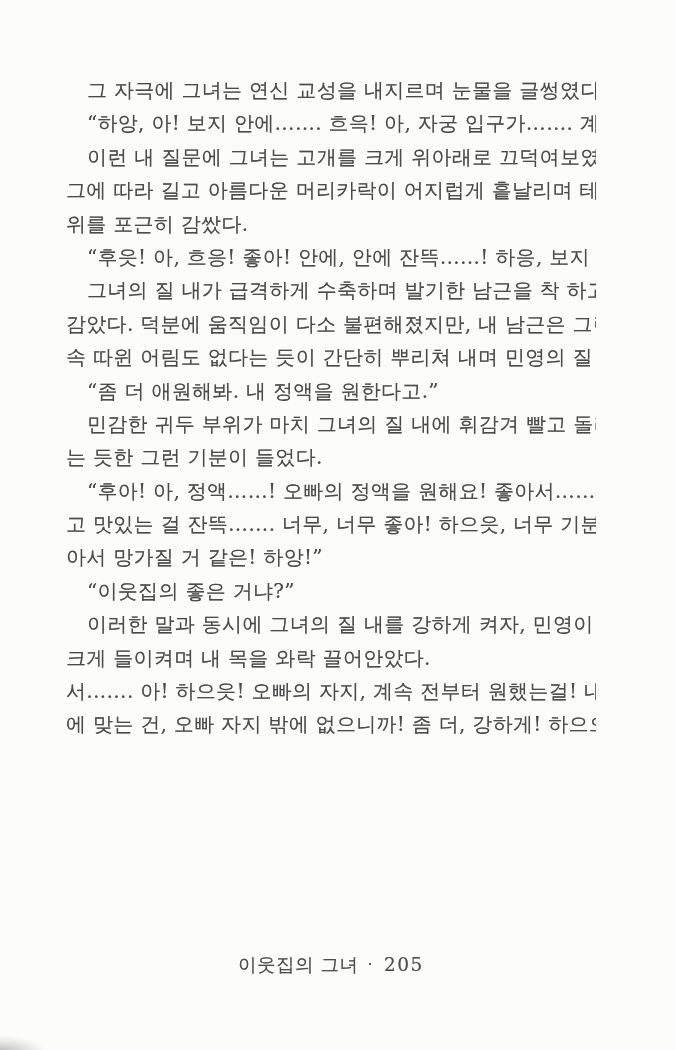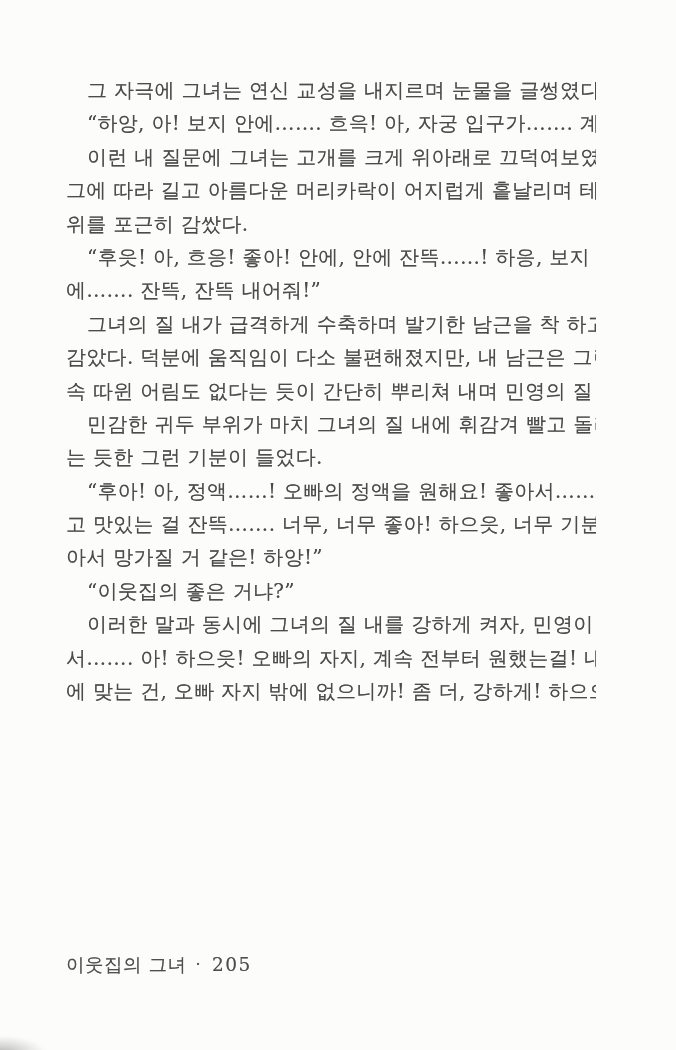--- a/index.html
+++ b/index.html
@@ -33,21 +33,21 @@
     text-align-last: justify;
   }
   .line.ind {
     text-indent: 21px;
   }
   .footer {
     position: absolute;
     left: 66px;
     top: 951px;
     width: 530px;
-    text-align: left;
+    text-align: center;
     font-size: 18.5px;
     line-height: 28px;
     letter-spacing: 0.5px;
     color: #4e4e4e;
     text-shadow: 0 0 0.5px rgba(90,90,90,0.5);
   }
   .footer .dot {
     display: inline-block;
     margin: 0 11px 0 9px;
     font-size: 16px;
@@ -72,31 +72,32 @@
 
 <div class="page">
 
   <div class="textblock">
       <div class="line ind">그 자극에 그녀는 연신 교성을 내지르며 눈물을 글썽였다.</div>
       <div class="line ind jst">“하앙, 아! 보지 안에……. 흐윽! 아, 자궁 입구가……. 계속,</div>
       <div class="line ind jst">이런 내 질문에 그녀는 고개를 크게 위아래로 끄덕여보였다.</div>
       <div class="line jst">그에 따라 길고 아름다운 머리카락이 어지럽게 흩날리며 테이블</div>
       <div class="line">위를 포근히 감쌌다.</div>
       <div class="line ind jst">“후읏! 아, 흐응! 좋아! 안에, 안에 잔뜩……! 하응, 보지 안</div>
-      <div class="line">에……. 잔뜩, 잔뜩 내어줘!”</div>
       <div class="line ind jst">그녀의 질 내가 급격하게 수축하며 발기한 남근을 착 하고 휘</div>
       <div class="line jst">감았다. 덕분에 움직임이 다소 불편해졌지만, 내 남근은 그런 구</div>
       <div class="line jst">속 따윈 어림도 없다는 듯이 간단히 뿌리쳐 내며 민영의 질 내를</div>
+      <div class="line ind">“좀 더 애원해봐. 내 정액을 원한다고.”</div>
       <div class="line ind jst">민감한 귀두 부위가 마치 그녀의 질 내에 휘감겨 빨고 돌려지</div>
       <div class="line">는 듯한 그런 기분이 들었다.</div>
       <div class="line ind jst">“후아! 아, 정액……! 오빠의 정액을 원해요! 좋아서……. 진하</div>
       <div class="line jst">고 맛있는 걸 잔뜩……. 너무, 너무 좋아! 하으읏, 너무 기분 좋</div>
       <div class="line">아서 망가질 거 같은! 하앙!”</div>
       <div class="line ind">“이웃집의 좋은 거냐?”</div>
       <div class="line ind jst">이러한 말과 동시에 그녀의 질 내를 강하게 켜자, 민영이 숨을</div>
+      <div class="line">크게 들이켜며 내 목을 와락 끌어안았다.</div>
       <div class="line jst">서……. 아! 하으읏! 오빠의 자지, 계속 전부터 원했는걸! 내 보지</div>
       <div class="line">에 맞는 건, 오빠 자지 밖에 없으니까! 좀 더, 강하게! 하으으읏!”</div>
     </div>
 
   <div class="footer">
     <span>이웃집의 그녀</span><span class="dot">·</span><span class="pagenum">205</span>
   </div>
 
   <div class="corner-smudge"></div>
 

